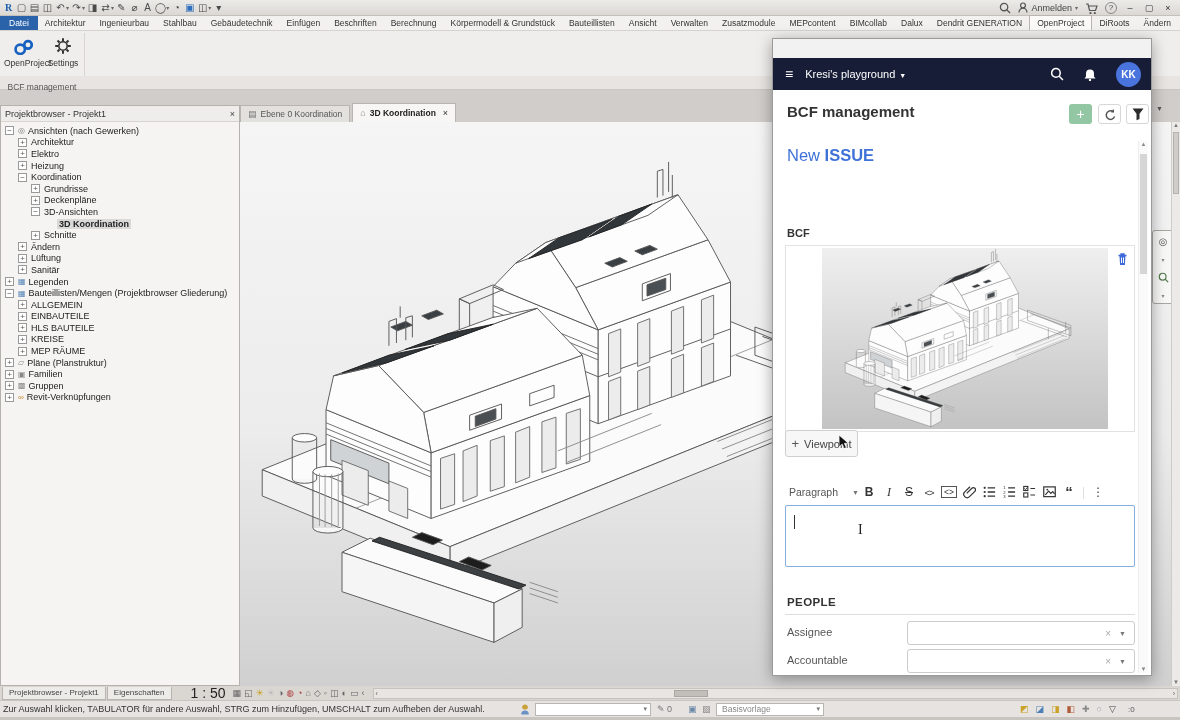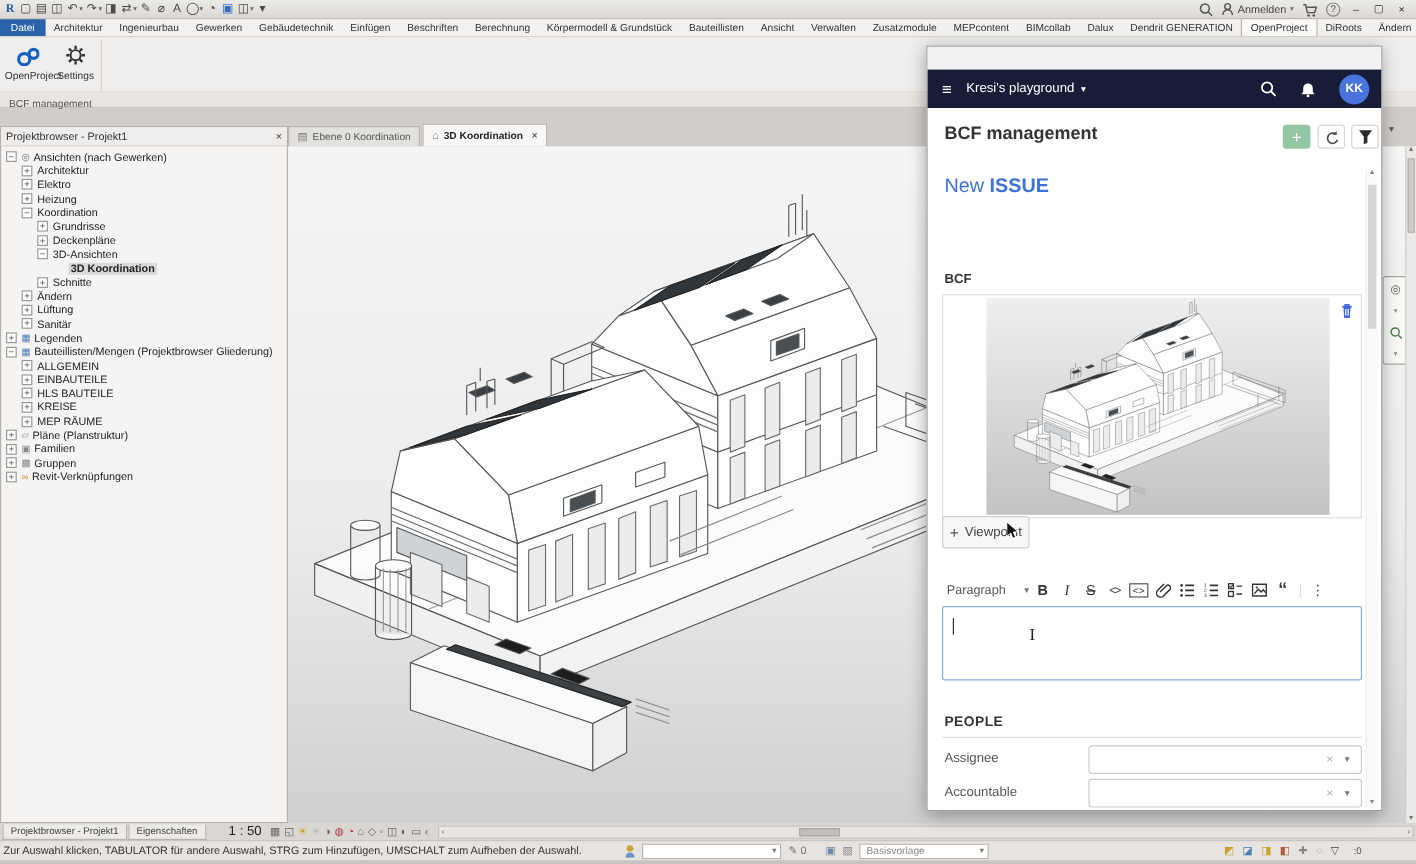--- a/index.html
+++ b/index.html
@@ -102,21 +102,21 @@
              background:#fff;display:flex;align-items:center;justify-content:flex-end;gap:8px;padding-right:8px;}
   .op-select .x{color:#aaa;font-size:10px;}
   .op-select .carg{color:#777;font-size:7px;}
   .op-scroll{position:absolute;right:3px;top:102px;width:9px;height:532px;background:#fafafa;border-left:1px solid #eee;
              font-size:6px;color:#888;text-align:center;}
   .op-sthumb{position:absolute;left:1px;right:1px;top:13px;height:120px;background:#d6d6d6;}
   
   .bottombar{left:0;top:686px;width:1180px;height:14px;background:#dad7d3;display:flex;align-items:center;font-size:8px;color:#444;}
   .btab{height:13px;background:#edebe8;border:1px solid #b8b5b1;border-top:none;display:flex;align-items:center;padding:0 6px;box-sizing:border-box;margin-right:1px;}
   .vcbar{display:flex;align-items:center;gap:3px;margin-left:18px;font-size:9px;color:#555;}
-  .vcbar .sc{font-size:11px;color:#222;margin-right:4px;}
+  .vcbar .sc{font-size:14px;color:#222;margin-right:4px;}
   .hscroll{position:relative;flex:1;height:11px;margin:0 2px 0 8px;background:#e8e6e3;border:1px solid #c6c3bf;box-sizing:border-box;
            display:flex;align-items:center;justify-content:space-between;font-size:7px;color:#666;padding:0 2px;}
   .hthumb{position:absolute;left:300px;width:32px;top:1px;bottom:1px;background:#c2bfbb;border:1px solid #aaa7a3;}
   .statusbar{left:0;top:700px;width:1180px;height:17px;background:#e6e3e0;border-top:1px solid #c9c6c2;box-sizing:border-box;
              display:flex;align-items:center;font-size:9px;color:#333;}
   .sb-hint{padding-left:3px;white-space:nowrap;}
   .sb-ddl{height:13px;background:#fff;border:1px solid #b9b6b2;box-sizing:border-box;display:flex;align-items:center;
           justify-content:flex-end;font-size:7px;color:#777;padding:0 3px;}
   .sb-ico{font-size:9px;}
   .appedge{left:0;top:717px;width:1180px;height:3px;background:#c8c5c1;}
@@ -330,21 +330,21 @@
       <span class="winbtn">–</span>
       <span class="winbtn">▢</span>
       <span class="winbtn">×</span>
     </div>
   </div>
 
   <div class="abs tabrow" id="rtabs">
       <span class="rtab file">Datei</span>
       <span class="rtab">Architektur</span>
       <span class="rtab">Ingenieurbau</span>
-      <span class="rtab">Gewerken</span>
+      <span class="rtab">Stahlbau</span>
       <span class="rtab">Gebäudetechnik</span>
       <span class="rtab">Einfügen</span>
       <span class="rtab">Beschriften</span>
       <span class="rtab">Berechnung</span>
       <span class="rtab">Körpermodell &amp; Grundstück</span>
       <span class="rtab">Bauteillisten</span>
       <span class="rtab">Ansicht</span>
       <span class="rtab">Verwalten</span>
       <span class="rtab">Zusatzmodule</span>
       <span class="rtab">MEPcontent</span>

